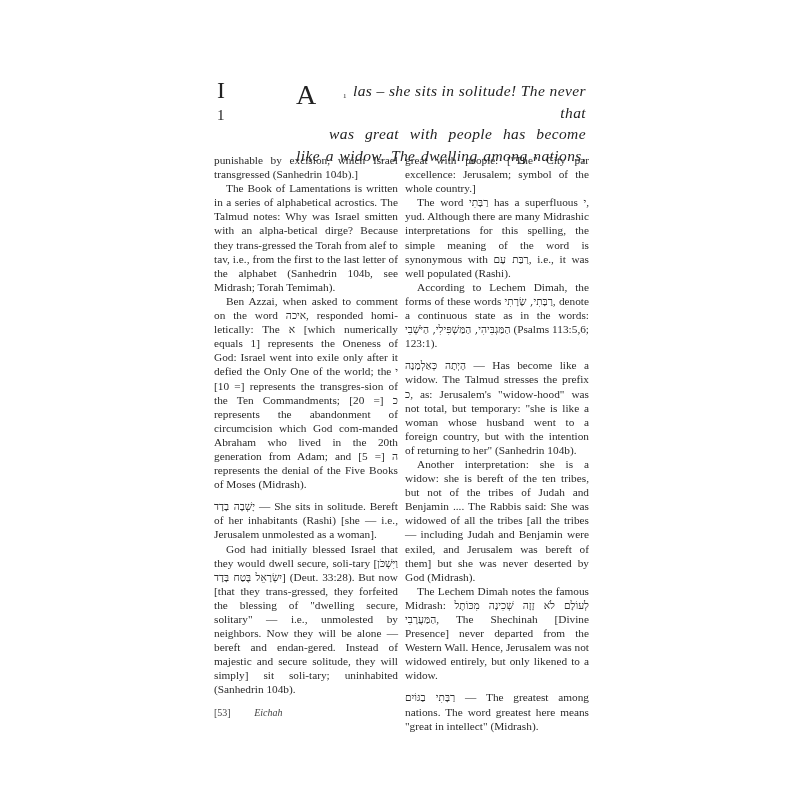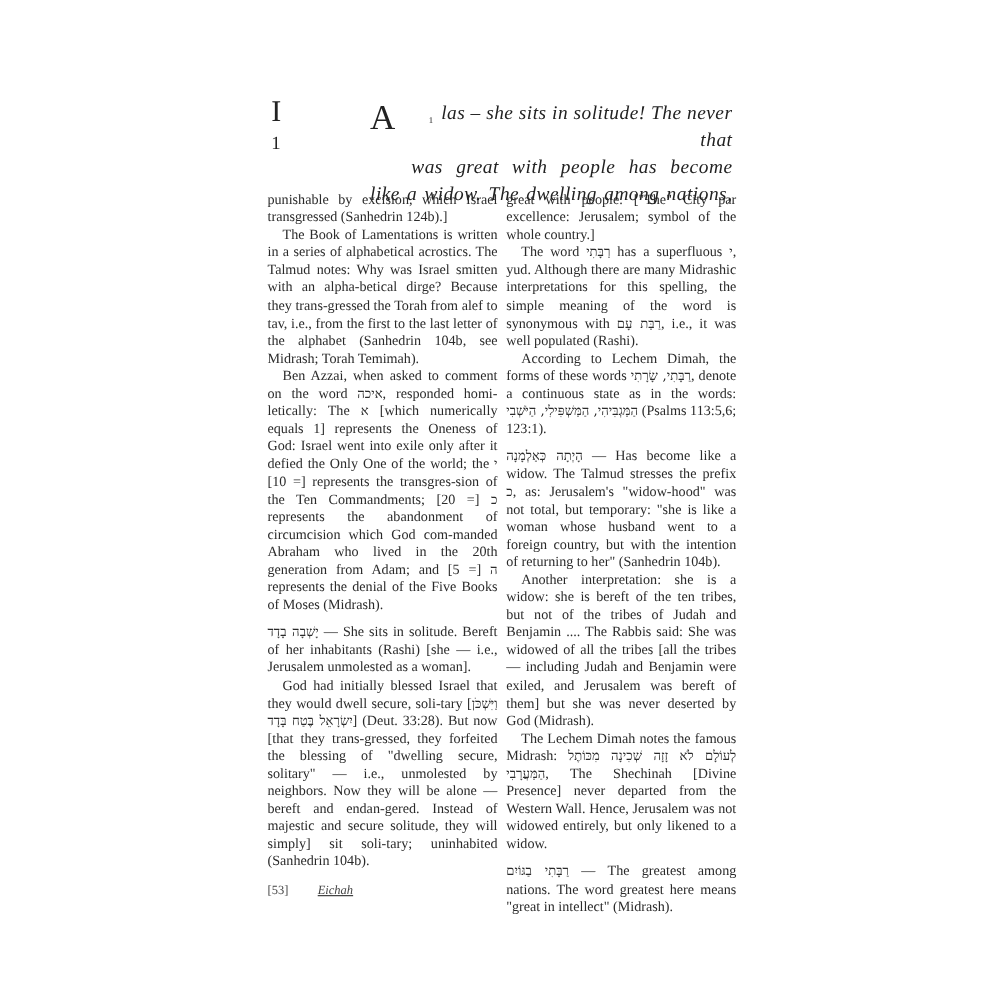--- a/index.html
+++ b/index.html
@@ -23,38 +23,38 @@
   .col.left { left: 214px; }
   .col.right { left: 405px; }
   .col p { margin: 0; text-indent: 12px; }
   .col p.noindent { text-indent: 0; }
   .col p.gap { margin-top: 8px; text-indent: 0; }
   .col .i { }
   .col .he { font-family: "DejaVu Serif", serif; font-size: 10.5px; }
 
   .footer { position: absolute; left: 214px; top: 707px; font-size: 10px; color: #444; }
   .footer .fp { margin-right: 21px; }
-  .footer .ft { font-style: italic; text-decoration: underline; }
+  .footer .ft { font-style: italic; }
 </style>
 </head>
 <body>
 
 <div class="page">
 
   <div class="chapter-num">I</div>
   <div class="verse-num">1</div>
 
   <div class="verse">
     <span class="l1"><span class="vnum">1</span><span class="dropcap">A</span><span>las – she sits in solitude! The never that</span></span>
     <span class="l2">was great with people has become</span>
     <span class="l3">like a widow. The dwelling among nations,</span>
   </div>
 
   <div class="col left">
-    <p class="noindent"><span>punishable by excision, which Israel transgressed (</span><span class="i">Sanhedrin</span><span> 124b).]</span></p>
+    <p class="noindent"><span>punishable by excision, which Israel transgressed (</span><span class="i">Sanhedrin</span><span> 104b).]</span></p>
     <p><span>The Book of </span><span class="i">Lamentations</span><span> is written in a series of alphabetical acrostics. The </span><span class="i">Talmud</span><span> notes: Why was Israel smitten with an alpha-betical dirge? Because they trans-gressed the Torah from </span><span class="i">alef</span><span> to </span><span class="i">tav</span><span>, i.e., from the first to the last letter of the alphabet (</span><span class="i">Sanhedrin</span><span> 104b, see </span><span class="i">Midrash; Torah Temimah</span><span>).</span></p>
     <p><span>Ben Azzai, when asked to comment on the word </span><span class="he">איכה</span><span>, responded homi-letically: The </span><span class="he">א</span><span> [which numerically equals 1] represents the Oneness of God: Israel went into exile only after it defied the Only One of the world; the </span><span class="he">י</span><span> [= 10] represents the transgres-sion of the Ten Commandments; </span><span class="he">כ</span><span> [= 20] represents the abandonment of circumcision which God com-manded Abraham who lived in the 20th generation from Adam; and </span><span class="he">ה</span><span> [= 5] represents the denial of the Five Books of Moses (</span><span class="i">Midrash</span><span>).</span></p>
     <p class="gap"><span class="he">יָשְׁבָה בָדָד</span><span> — </span><span class="i">She sits in solitude</span><span>. Bereft of her inhabitants (</span><span class="i">Rashi</span><span>) [</span><span class="i">she</span><span> — i.e., Jerusalem unmolested as a woman].</span></p>
     <p><span>God had initially blessed Israel that they would </span><span class="i">dwell secure, soli-tary</span><span> [</span><span class="he">וַיִּשְׁכֹּן יִשְׂרָאֵל בֶּטַח בָּדָד</span><span>] (</span><span class="i">Deut.</span><span> 33:28). But now [that they trans-gressed, they forfeited the blessing of "dwelling secure, solitary" — i.e., unmolested by neighbors. Now they will be alone — bereft and endan-gered. Instead of majestic and secure solitude, they will simply] </span><span class="i">sit soli-tary;</span><span> uninhabited (</span><span class="i">Sanhedrin</span><span> 104b).</span></p>
   </div>
 
   <div class="col right">
     <p class="noindent"><span class="i">great with people</span><span>. ["The" City </span><span class="i">par excellence:</span><span> Jerusalem; symbol of the whole country.]</span></p>
     <p><span>The word </span><span class="he">רַבָּתִי</span><span> has a superfluous </span><span class="he">י</span><span>, </span><span class="i">yud</span><span>. Although there are many Midrashic interpretations for this spelling, the simple meaning of the word is synonymous with </span><span class="he">רַבַּת עָם</span><span>, i.e., it was well populated (</span><span class="i">Rashi</span><span>).</span></p>
     <p><span>According to </span><span class="i">Lechem Dimah</span><span>, the forms of these words </span><span class="he">רַבָּתִי, שָׂרָתִי</span><span>, denote a continuous state as in the words: </span><span class="he">הַמַּגְבִּיהִי, הַמַּשְׁפִּילִי, הַיֹּשְׁבִי</span><span> (</span><span class="i">Psalms</span><span> 113:5,6; 123:1).</span></p>

